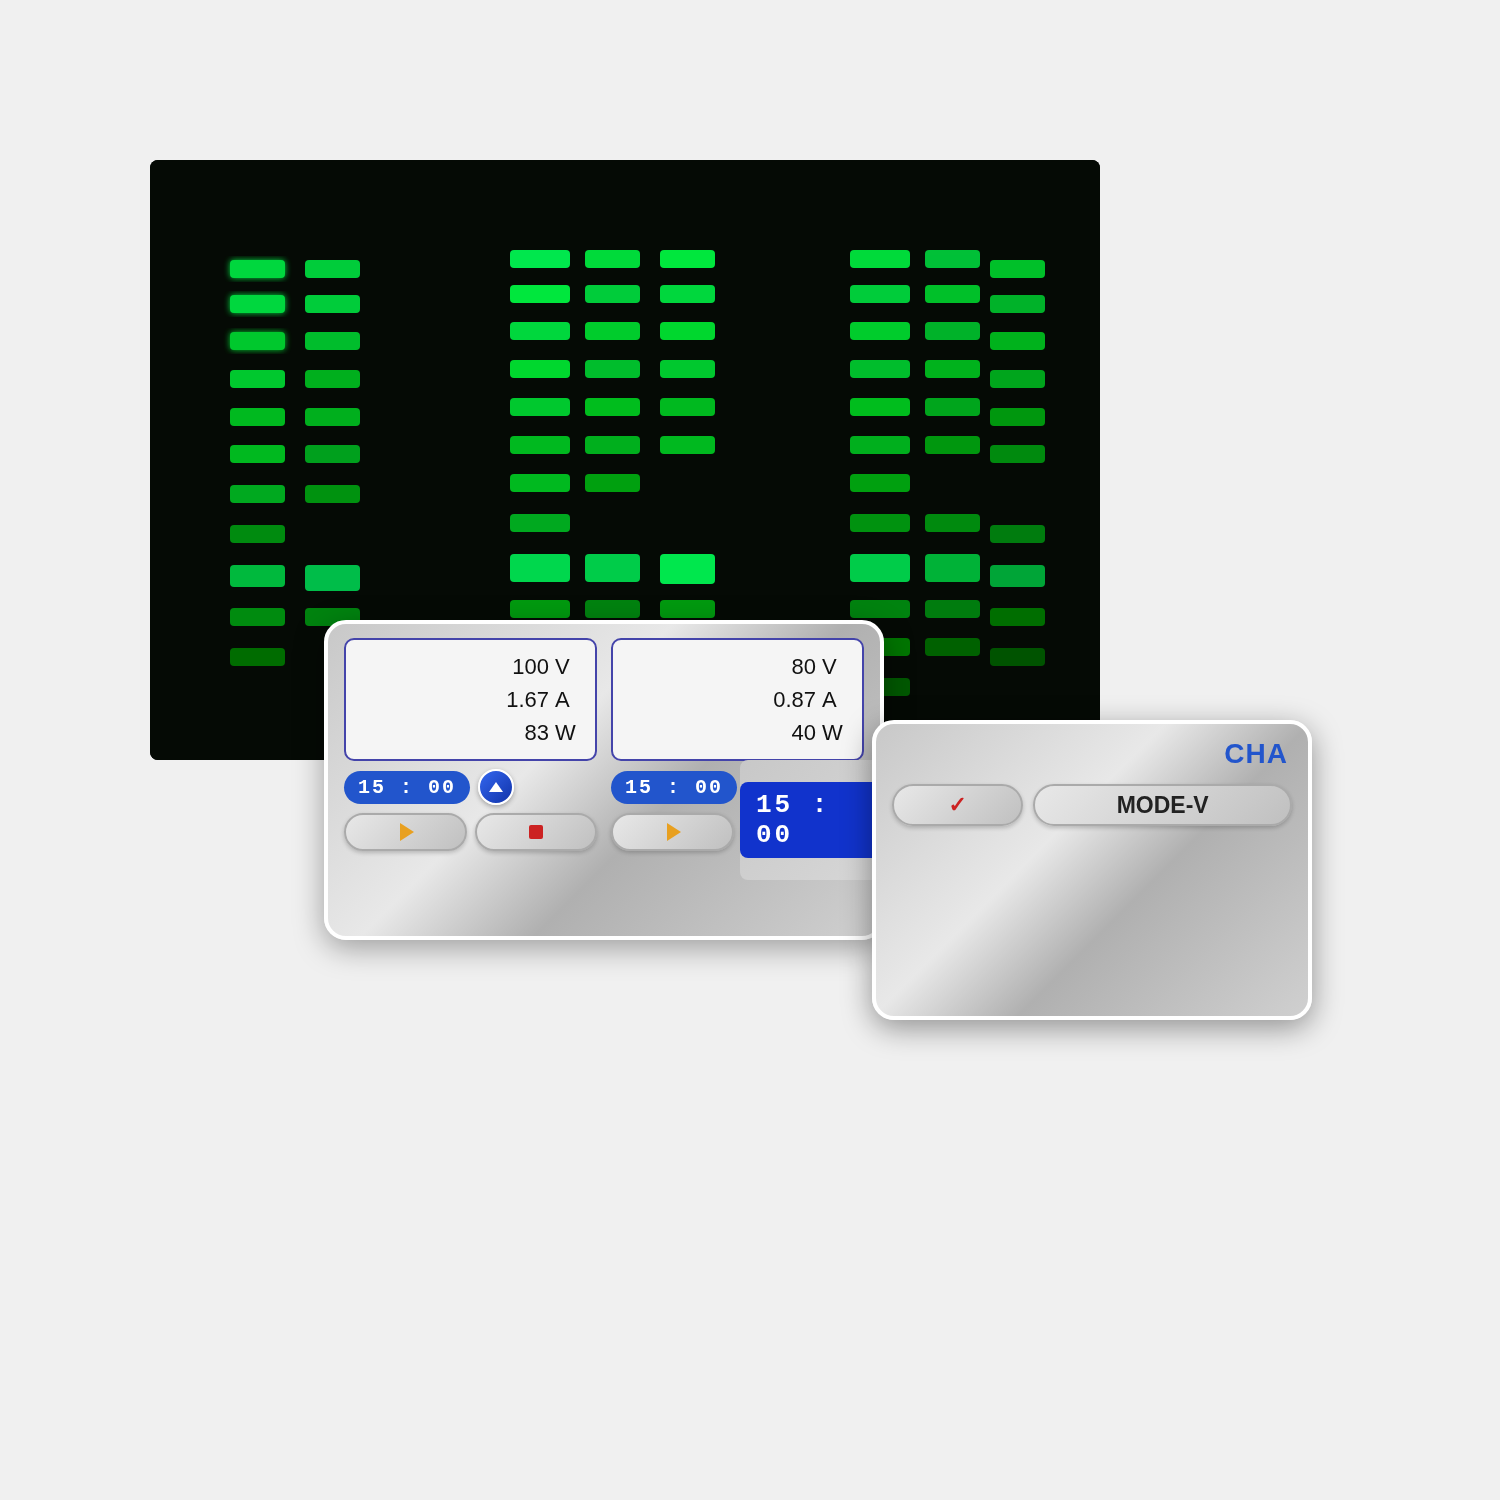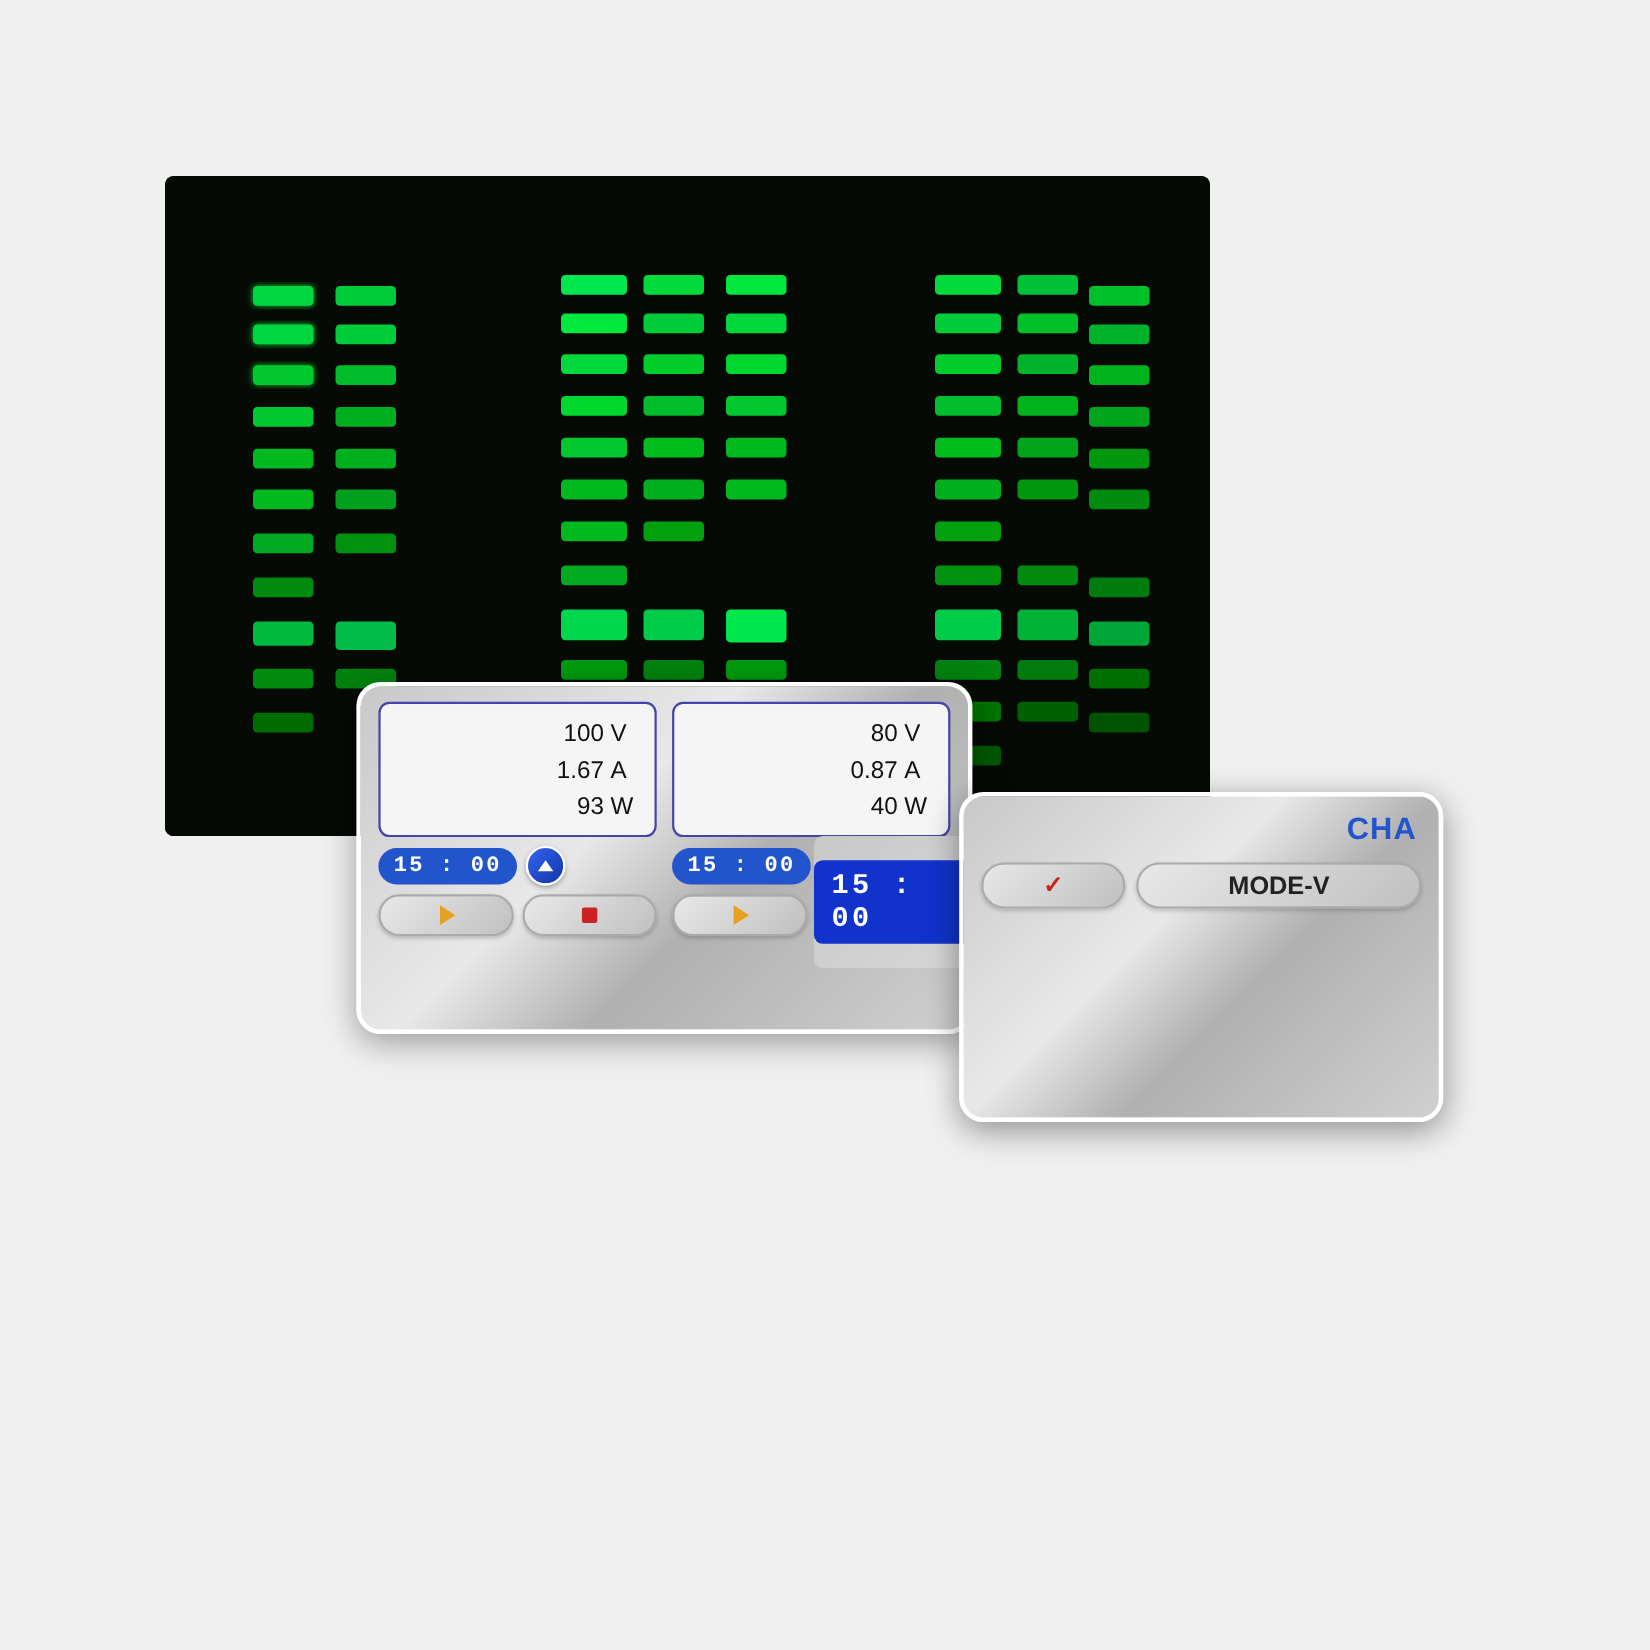--- a/index.html
+++ b/index.html
@@ -499,21 +499,21 @@
         <div class="readout-box">
           <div class="readout-row">
             <span class="readout-val">100</span>
             <span class="readout-unit">V</span>
           </div>
           <div class="readout-row">
             <span class="readout-val">1.67</span>
             <span class="readout-unit">A</span>
           </div>
           <div class="readout-row">
-            <span class="readout-val">93</span>
+            <span class="readout-val">83</span>
             <span class="readout-unit">W</span>
           </div>
         </div>
         <div class="timer-row">
           <div class="timer-badge">15 : 00</div>
           <div class="btn-up"></div>
         </div>
         <div class="ctrl-row">
           <div class="btn-play">
             <div class="arrow"></div>

